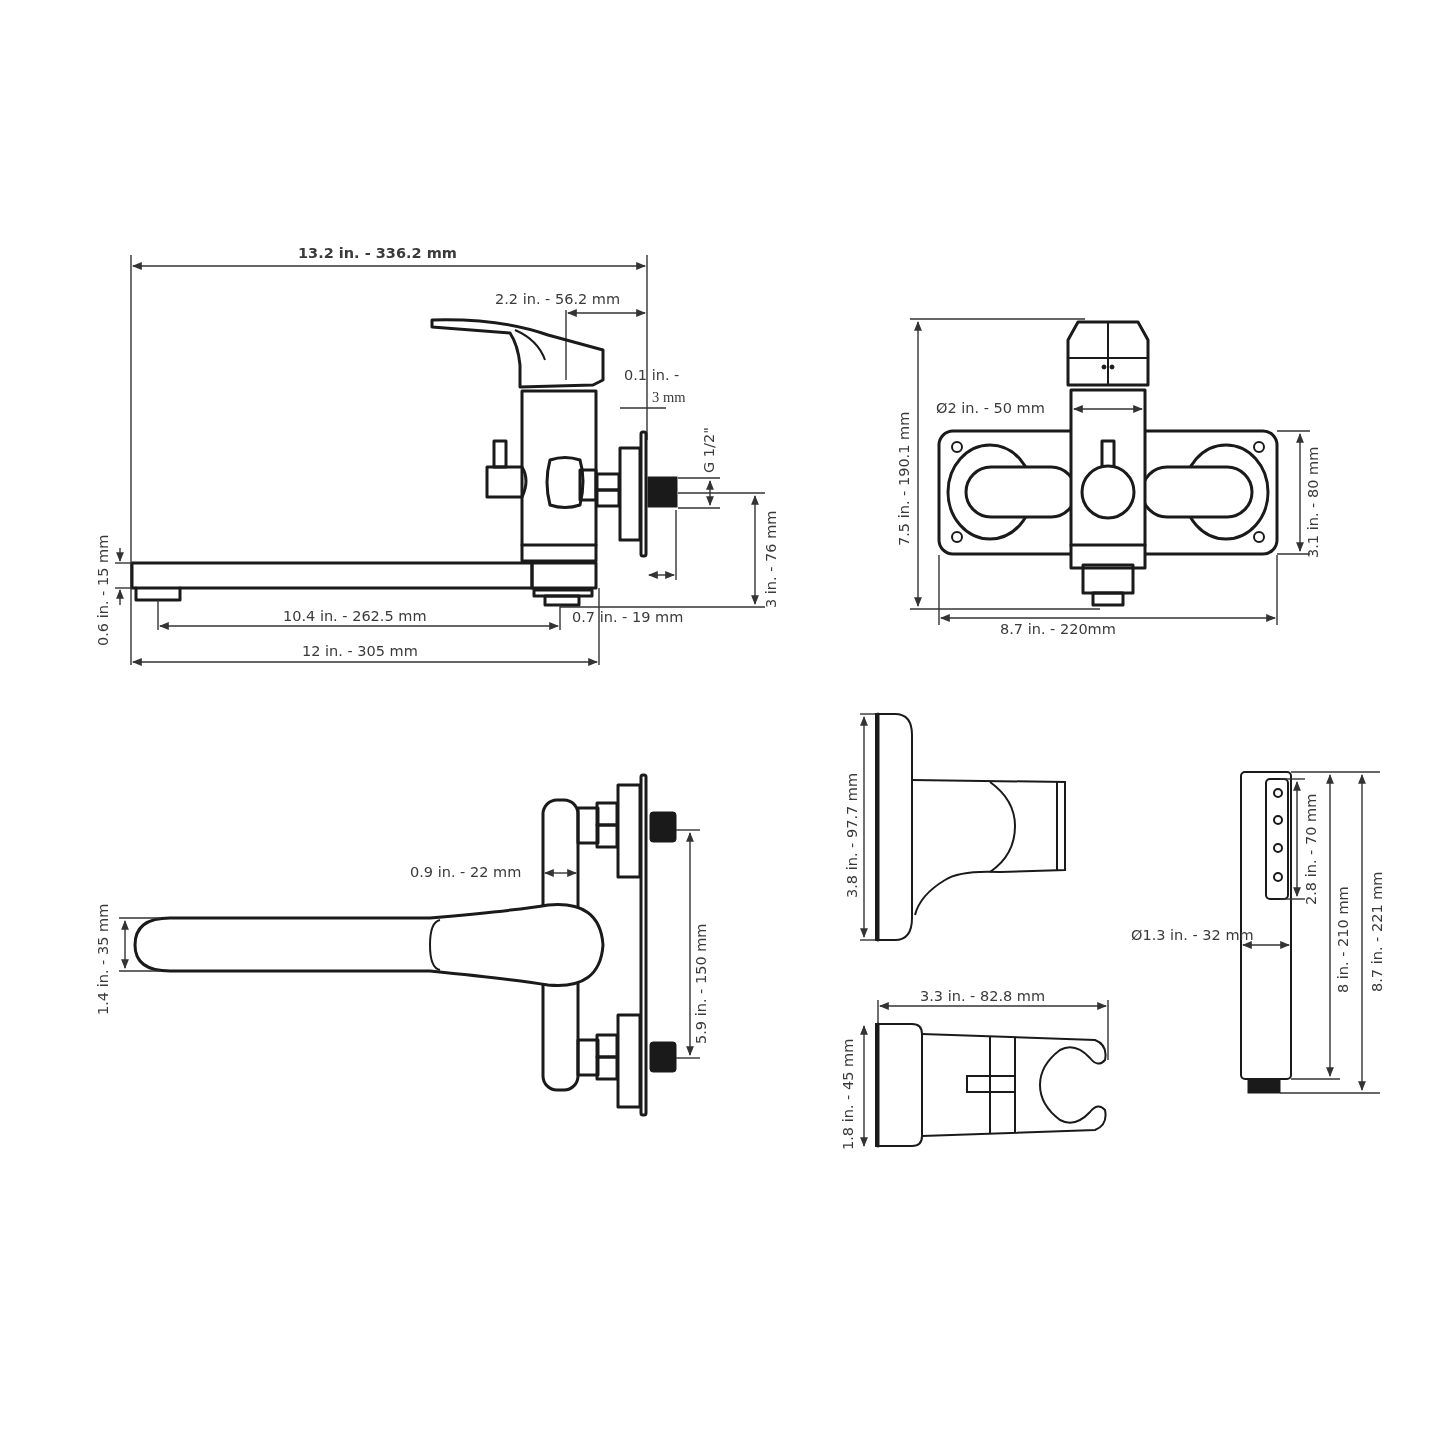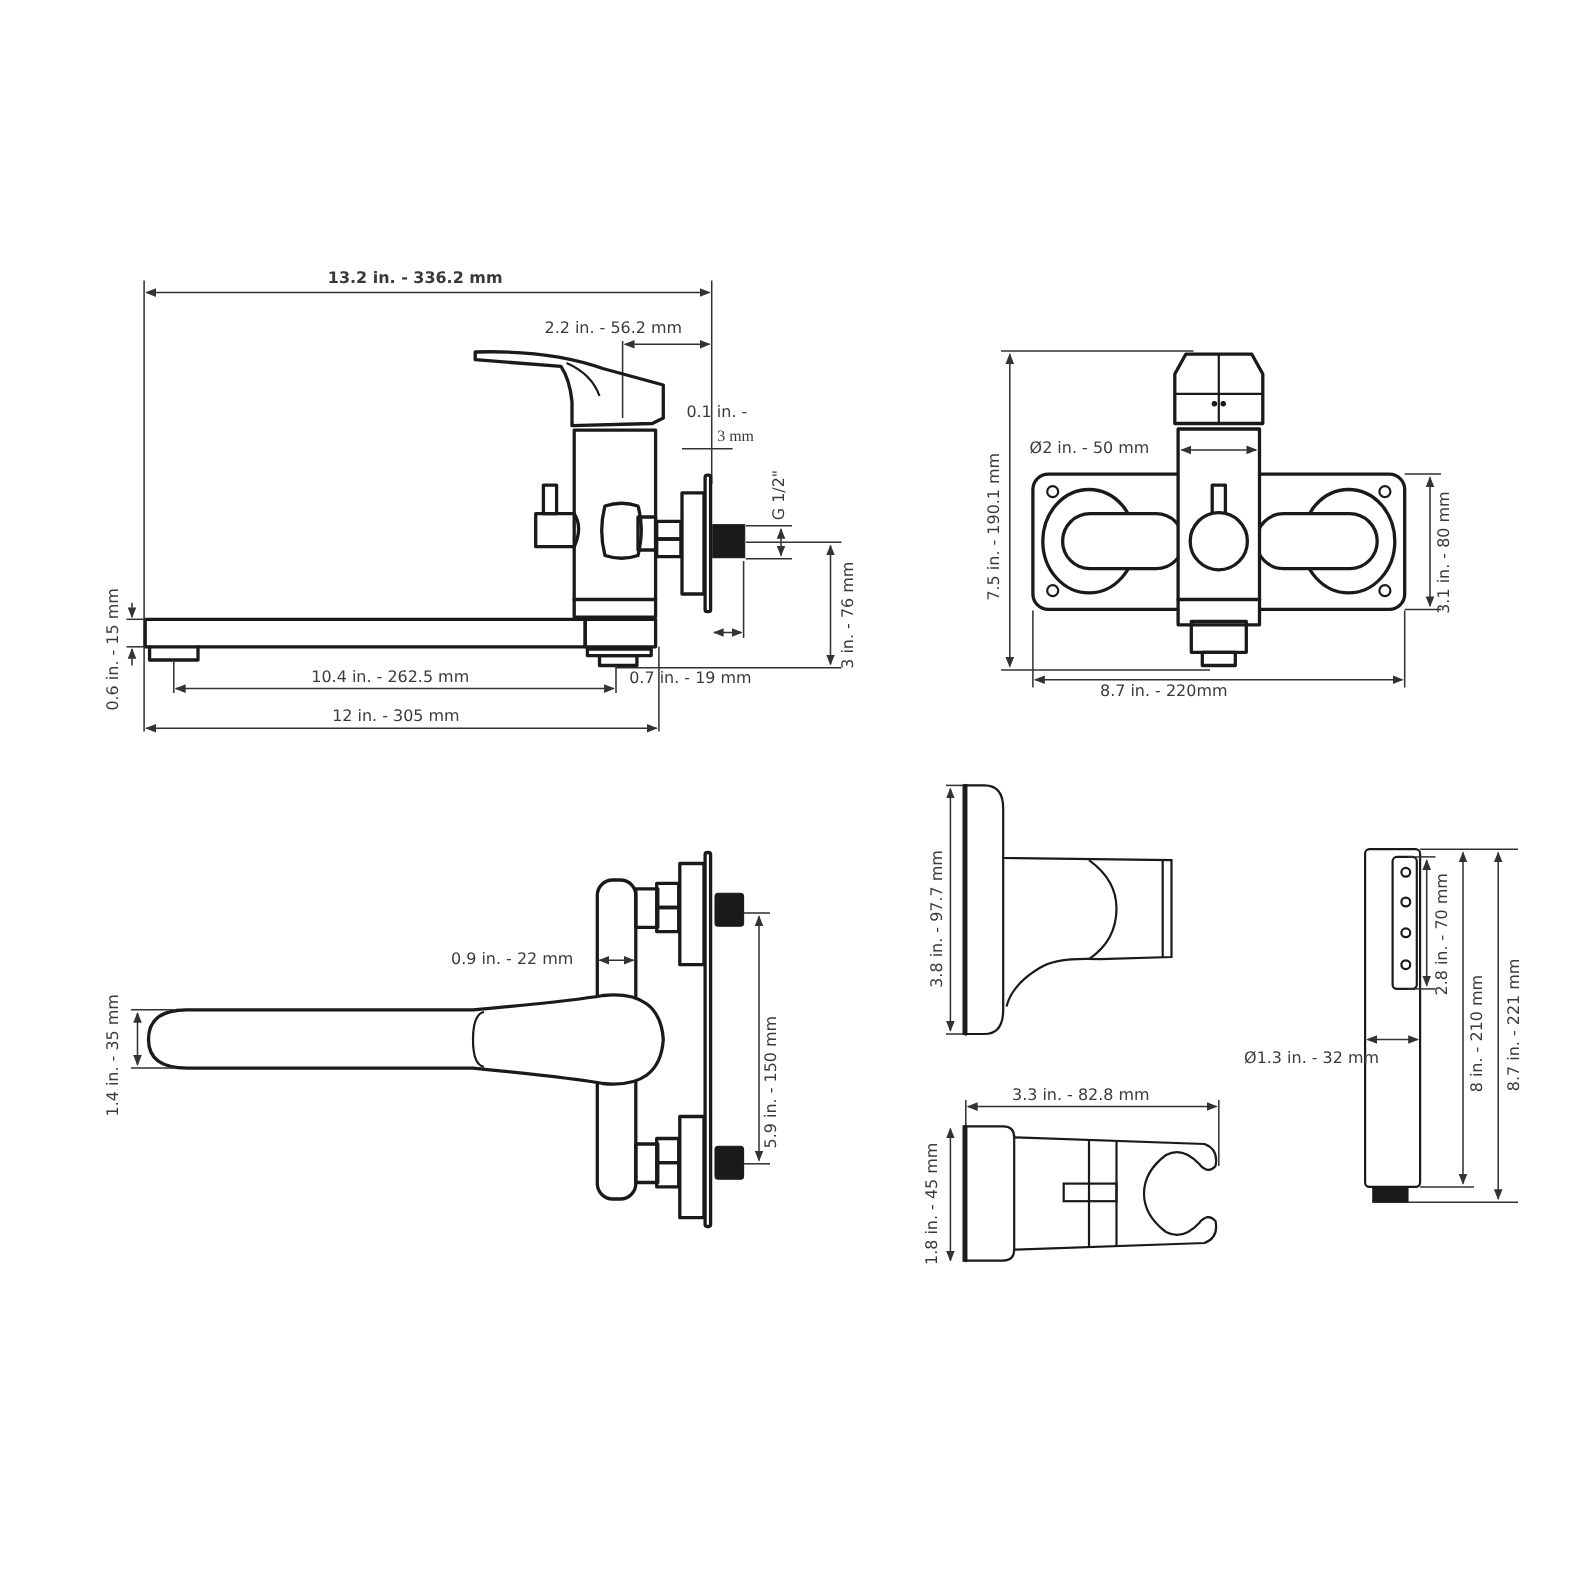--- a/index.html
+++ b/index.html
@@ -216,16 +216,16 @@
 <div class="t" style="left:1000px;top:622px;">8.7 in. - 220mm</div>
 
 <div class="t" style="left:410px;top:865px;text-align:center;">0.9 in. - 22 mm</div>
 <div class="t v" style="left:96px;top:1015px;">1.4 in. - 35 mm</div>
 <div class="t v" style="left:694px;top:1044px;">5.9 in. - 150 mm</div>
 
 <div class="t v" style="left:845px;top:898px;">3.8 in. - 97.7 mm</div>
 <div class="t" style="left:920px;top:989px;">3.3 in. - 82.8 mm</div>
 <div class="t v" style="left:841px;top:1150px;">1.8 in. - 45 mm</div>
 
-<div class="t" style="left:1131px;top:928px;margin-top:27px;">Ø1.3 in. - 32 mm</div>
+<div class="t" style="left:1131px;top:928px;">Ø1.3 in. - 32 mm</div>
 <div class="t v" style="left:1304px;top:905px;">2.8 in. - 70 mm</div>
 <div class="t v" style="left:1336px;top:993px;">8 in. - 210 mm</div>
 <div class="t v" style="left:1370px;top:992px;">8.7 in. - 221 mm</div>
 
 </body></html>

